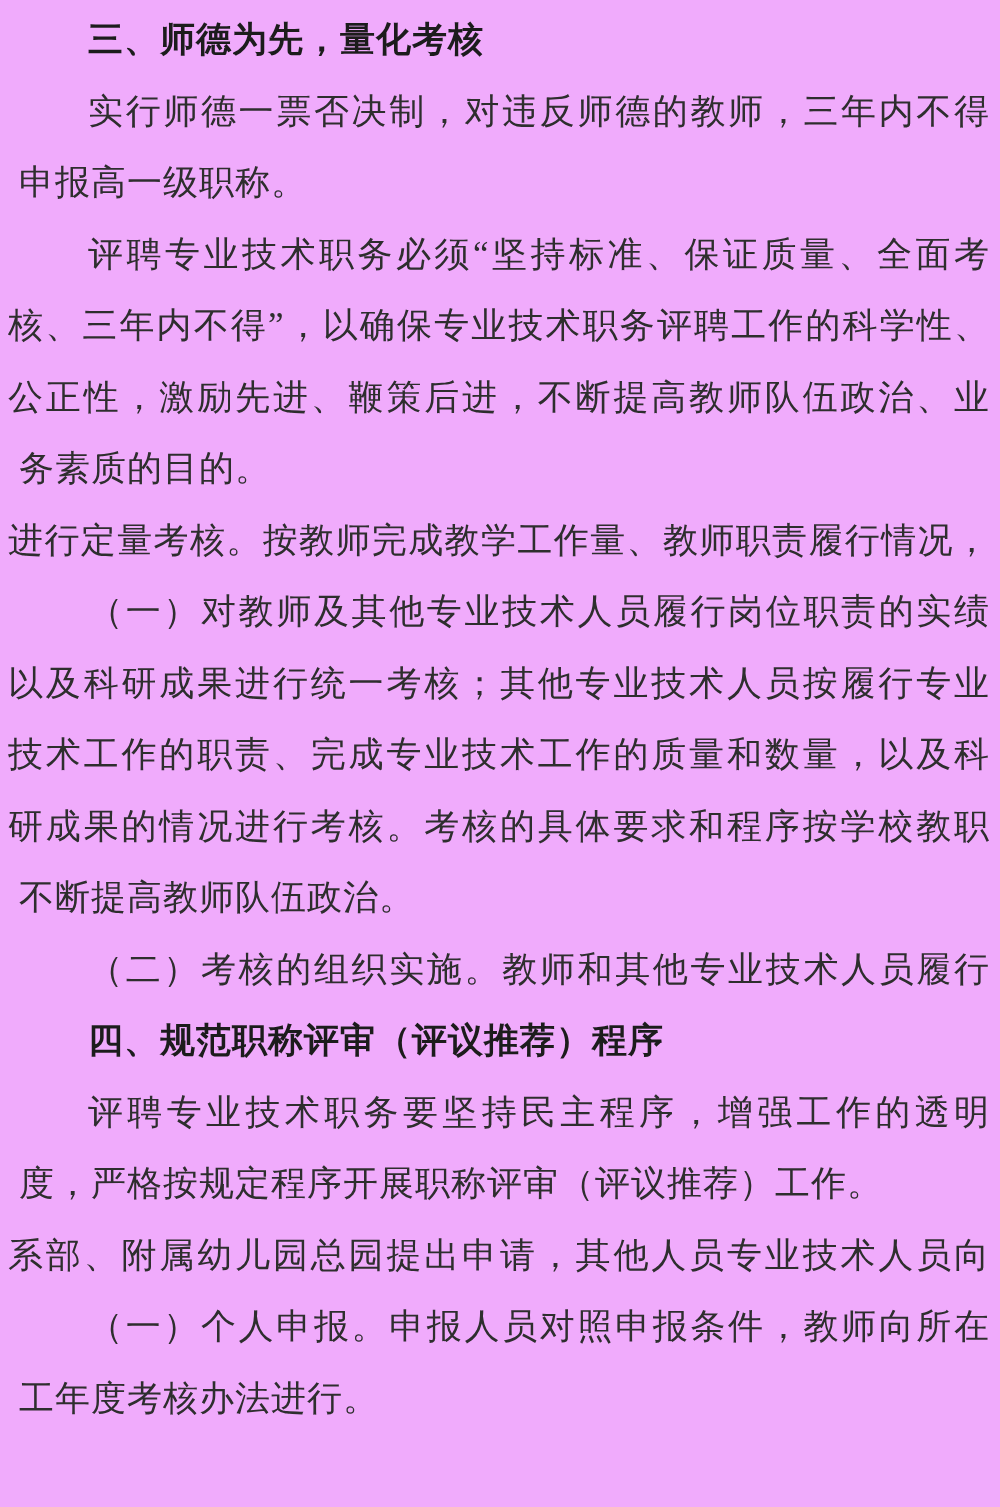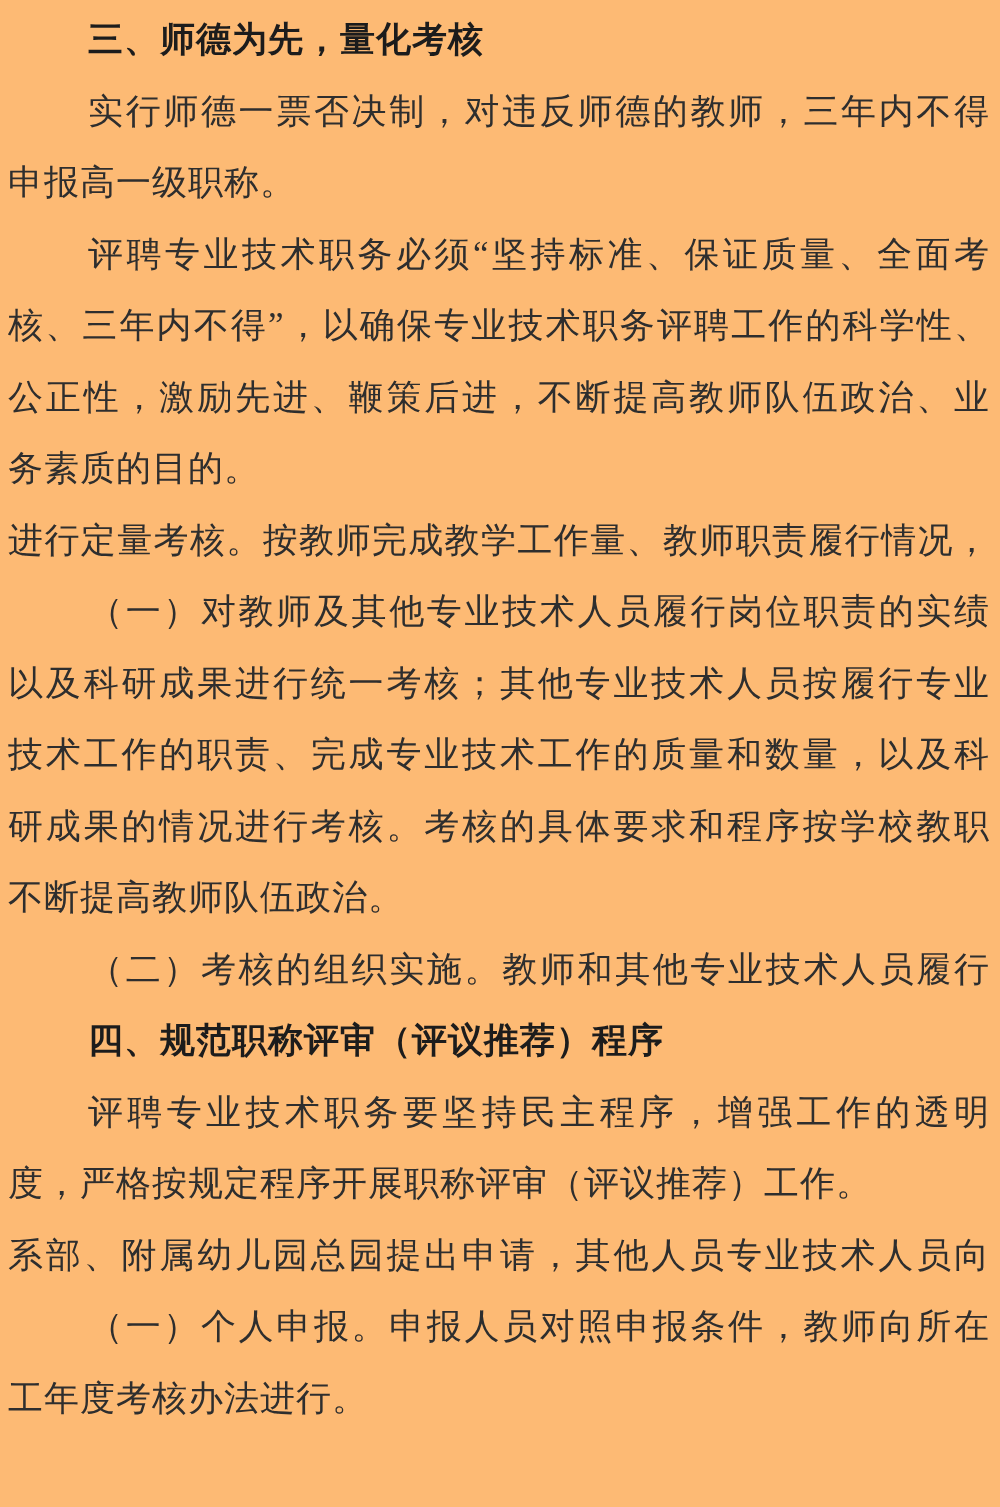--- a/index.html
+++ b/index.html
@@ -4,21 +4,21 @@
 <style>
   html, body {
     margin: 0;
     padding: 0;
     background: #ffffff;
   }
   .page {
     position: relative;
     width: 1000px;
     height: 1507px;
-    background: #fdba74;
+    background: #f0abfc;
     overflow: hidden;
     box-sizing: border-box;
     padding: 4px 10px 0 8px;
     font-family: "Liberation Serif", "DejaVu Serif", serif;
     color: #2e2e2e;
   }
   .line {
     font-size: 35px;
     line-height: 71.5px;
     height: 71.5px;
@@ -31,20 +31,21 @@
     white-space: normal;
     text-align: justify;
     text-align-last: justify;
   }
   .line.first {
     text-indent: 80px;
   }
   .line.last {
     text-align: right;
     text-align-last: left;
+    margin-left: 11px;
   }
   .line.heading {
     font-weight: bold;
     color: #1c1c1c;
     text-indent: 80px;
     text-align: left;
     text-align-last: left;
   }
 </style>
 </head>

